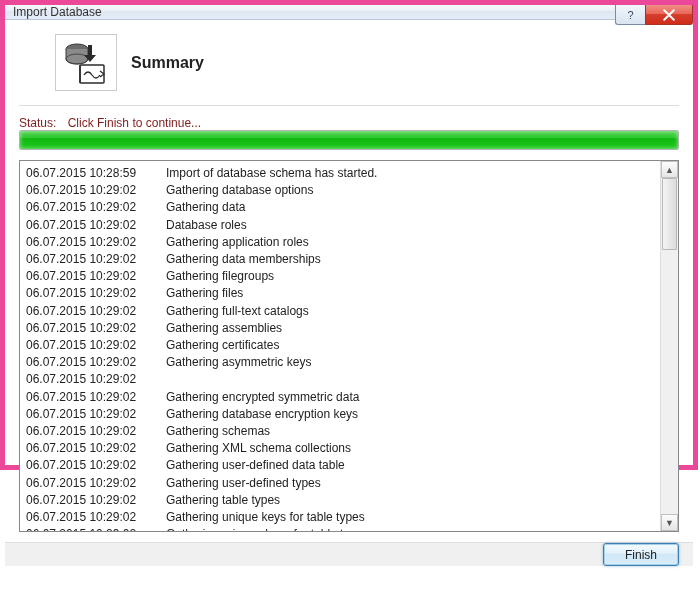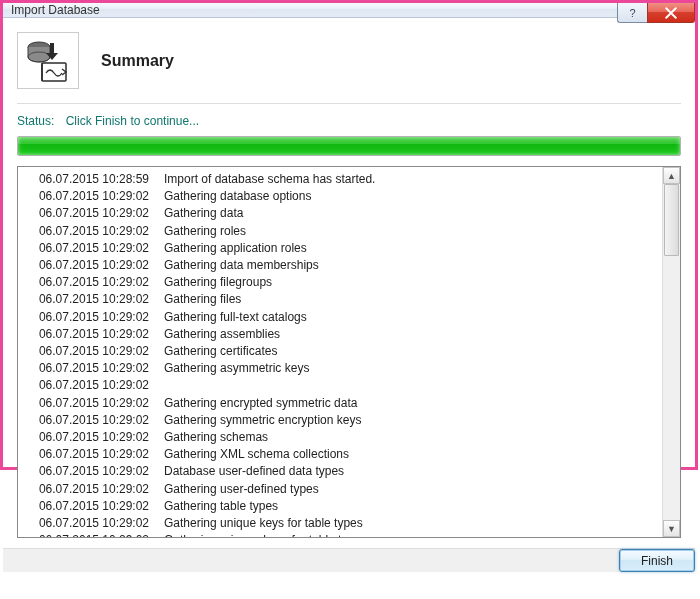--- a/index.html
+++ b/index.html
@@ -8,21 +8,21 @@
     font-family: "Segoe UI", Tahoma, sans-serif;
     font-size: 12px;
     background: #fff;
     width: 700px;
     height: 599px;
     overflow: hidden;
   }
   .window {
     width: 698px;
     height: 470px;
-    border: 3px solid #ec4899;
+    border: 5px solid #ec4899;
     background: #fff;
     display: flex;
     flex-direction: column;
     box-sizing: border-box;
   }
   
   .titlebar {
     height: 30px;
     background: linear-gradient(to bottom, #f6f9fd 0%, #e8eef7 45%, #dfe7f2 46%, #e4ecf7 100%);
     border-bottom: 1px solid #b9c6d8;
@@ -74,22 +74,23 @@
   
   .content {
     flex: 1 1 auto;
     padding: 14px 14px 10px 14px;
     display: flex;
     flex-direction: column;
   }
   .header-row {
     display: flex;
     align-items: center;
-    gap: 22px;
+    gap: 14px;
     margin-bottom: 10px;
+    margin-left: 36px;
   }
   .header-icon {
     width: 60px;
     height: 55px;
     border: 1px solid #ccc;
     background: #fff;
     display: flex;
     align-items: center;
     justify-content: center;
     box-shadow: inset 0 0 0 2px #fff;
@@ -101,22 +102,22 @@
     font-weight: bold;
     color: #222;
   }
   .header-sep {
     border: none;
     border-top: 1px solid #ddd;
     margin: 4px 0 10px 0;
   }
 
   .status-line {
-    margin-bottom: 8px;
-    color: #0f766e;
+    margin-bottom: 0;
+    color: #7f1d1d;
   }
   .status-line .label {
     margin-right: 8px;
   }
 
   .progress {
     height: 18px;
     border: 1px solid #b3b3b3;
     border-radius: 2px;
     background: #f0f0f0;
@@ -144,21 +145,20 @@
     line-height: 17.2px;
     color: #222;
   }
   .log-row {
     display: flex;
     white-space: nowrap;
   }
   .log-row .ts {
     width: 140px;
     flex: 0 0 140px;
-    text-align: center;
   }
   .scrollbar {
     width: 17px;
     background: #f0f0f0;
     border-left: 1px solid #ddd;
     display: flex;
     flex-direction: column;
   }
   .sb-btn {
     height: 17px;
@@ -177,20 +177,21 @@
 
   
   .footer {
     height: 46px;
     border-top: 1px solid #ddd;
     background: #f0f0f0;
     display: flex;
     align-items: center;
     justify-content: flex-end;
     gap: 8px;
+    padding-right: 14px;
   }
   .btn {
     min-width: 76px;
     height: 23px;
     border: 1px solid #8a8a8a;
     border-radius: 3px;
     background: linear-gradient(to bottom, #fdfdfd, #eaeaea);
     font-family: inherit;
     font-size: 12px;
     padding: 0 14px;
@@ -266,21 +267,21 @@
           <div class="log-row">
             <span class="ts">06.07.2015 10:29:02</span>
             <span>Gathering database options</span>
           </div>
           <div class="log-row">
             <span class="ts">06.07.2015 10:29:02</span>
             <span>Gathering data</span>
           </div>
           <div class="log-row">
             <span class="ts">06.07.2015 10:29:02</span>
-            <span>Gathering roles</span>
+            <span>Database roles</span>
           </div>
           <div class="log-row">
             <span class="ts">06.07.2015 10:29:02</span>
             <span>Gathering application roles</span>
           </div>
           <div class="log-row">
             <span class="ts">06.07.2015 10:29:02</span>
             <span>Gathering data memberships</span>
           </div>
           <div class="log-row">
@@ -309,33 +310,33 @@
           </div>
           <div class="log-row">
             <span class="ts">06.07.2015 10:29:02</span>
           </div>
           <div class="log-row">
             <span class="ts">06.07.2015 10:29:02</span>
             <span>Gathering encrypted symmetric data</span>
           </div>
           <div class="log-row">
             <span class="ts">06.07.2015 10:29:02</span>
-            <span>Gathering symmetric encryption keys</span>
+            <span>Gathering database encryption keys</span>
           </div>
           <div class="log-row">
             <span class="ts">06.07.2015 10:29:02</span>
             <span>Gathering schemas</span>
           </div>
           <div class="log-row">
             <span class="ts">06.07.2015 10:29:02</span>
             <span>Gathering XML schema collections</span>
           </div>
           <div class="log-row">
             <span class="ts">06.07.2015 10:29:02</span>
-            <span>Database user-defined data types</span>
+            <span>Gathering user-defined data table</span>
           </div>
           <div class="log-row">
             <span class="ts">06.07.2015 10:29:02</span>
             <span>Gathering user-defined types</span>
           </div>
           <div class="log-row">
             <span class="ts">06.07.2015 10:29:02</span>
             <span>Gathering table types</span>
           </div>
           <div class="log-row">

